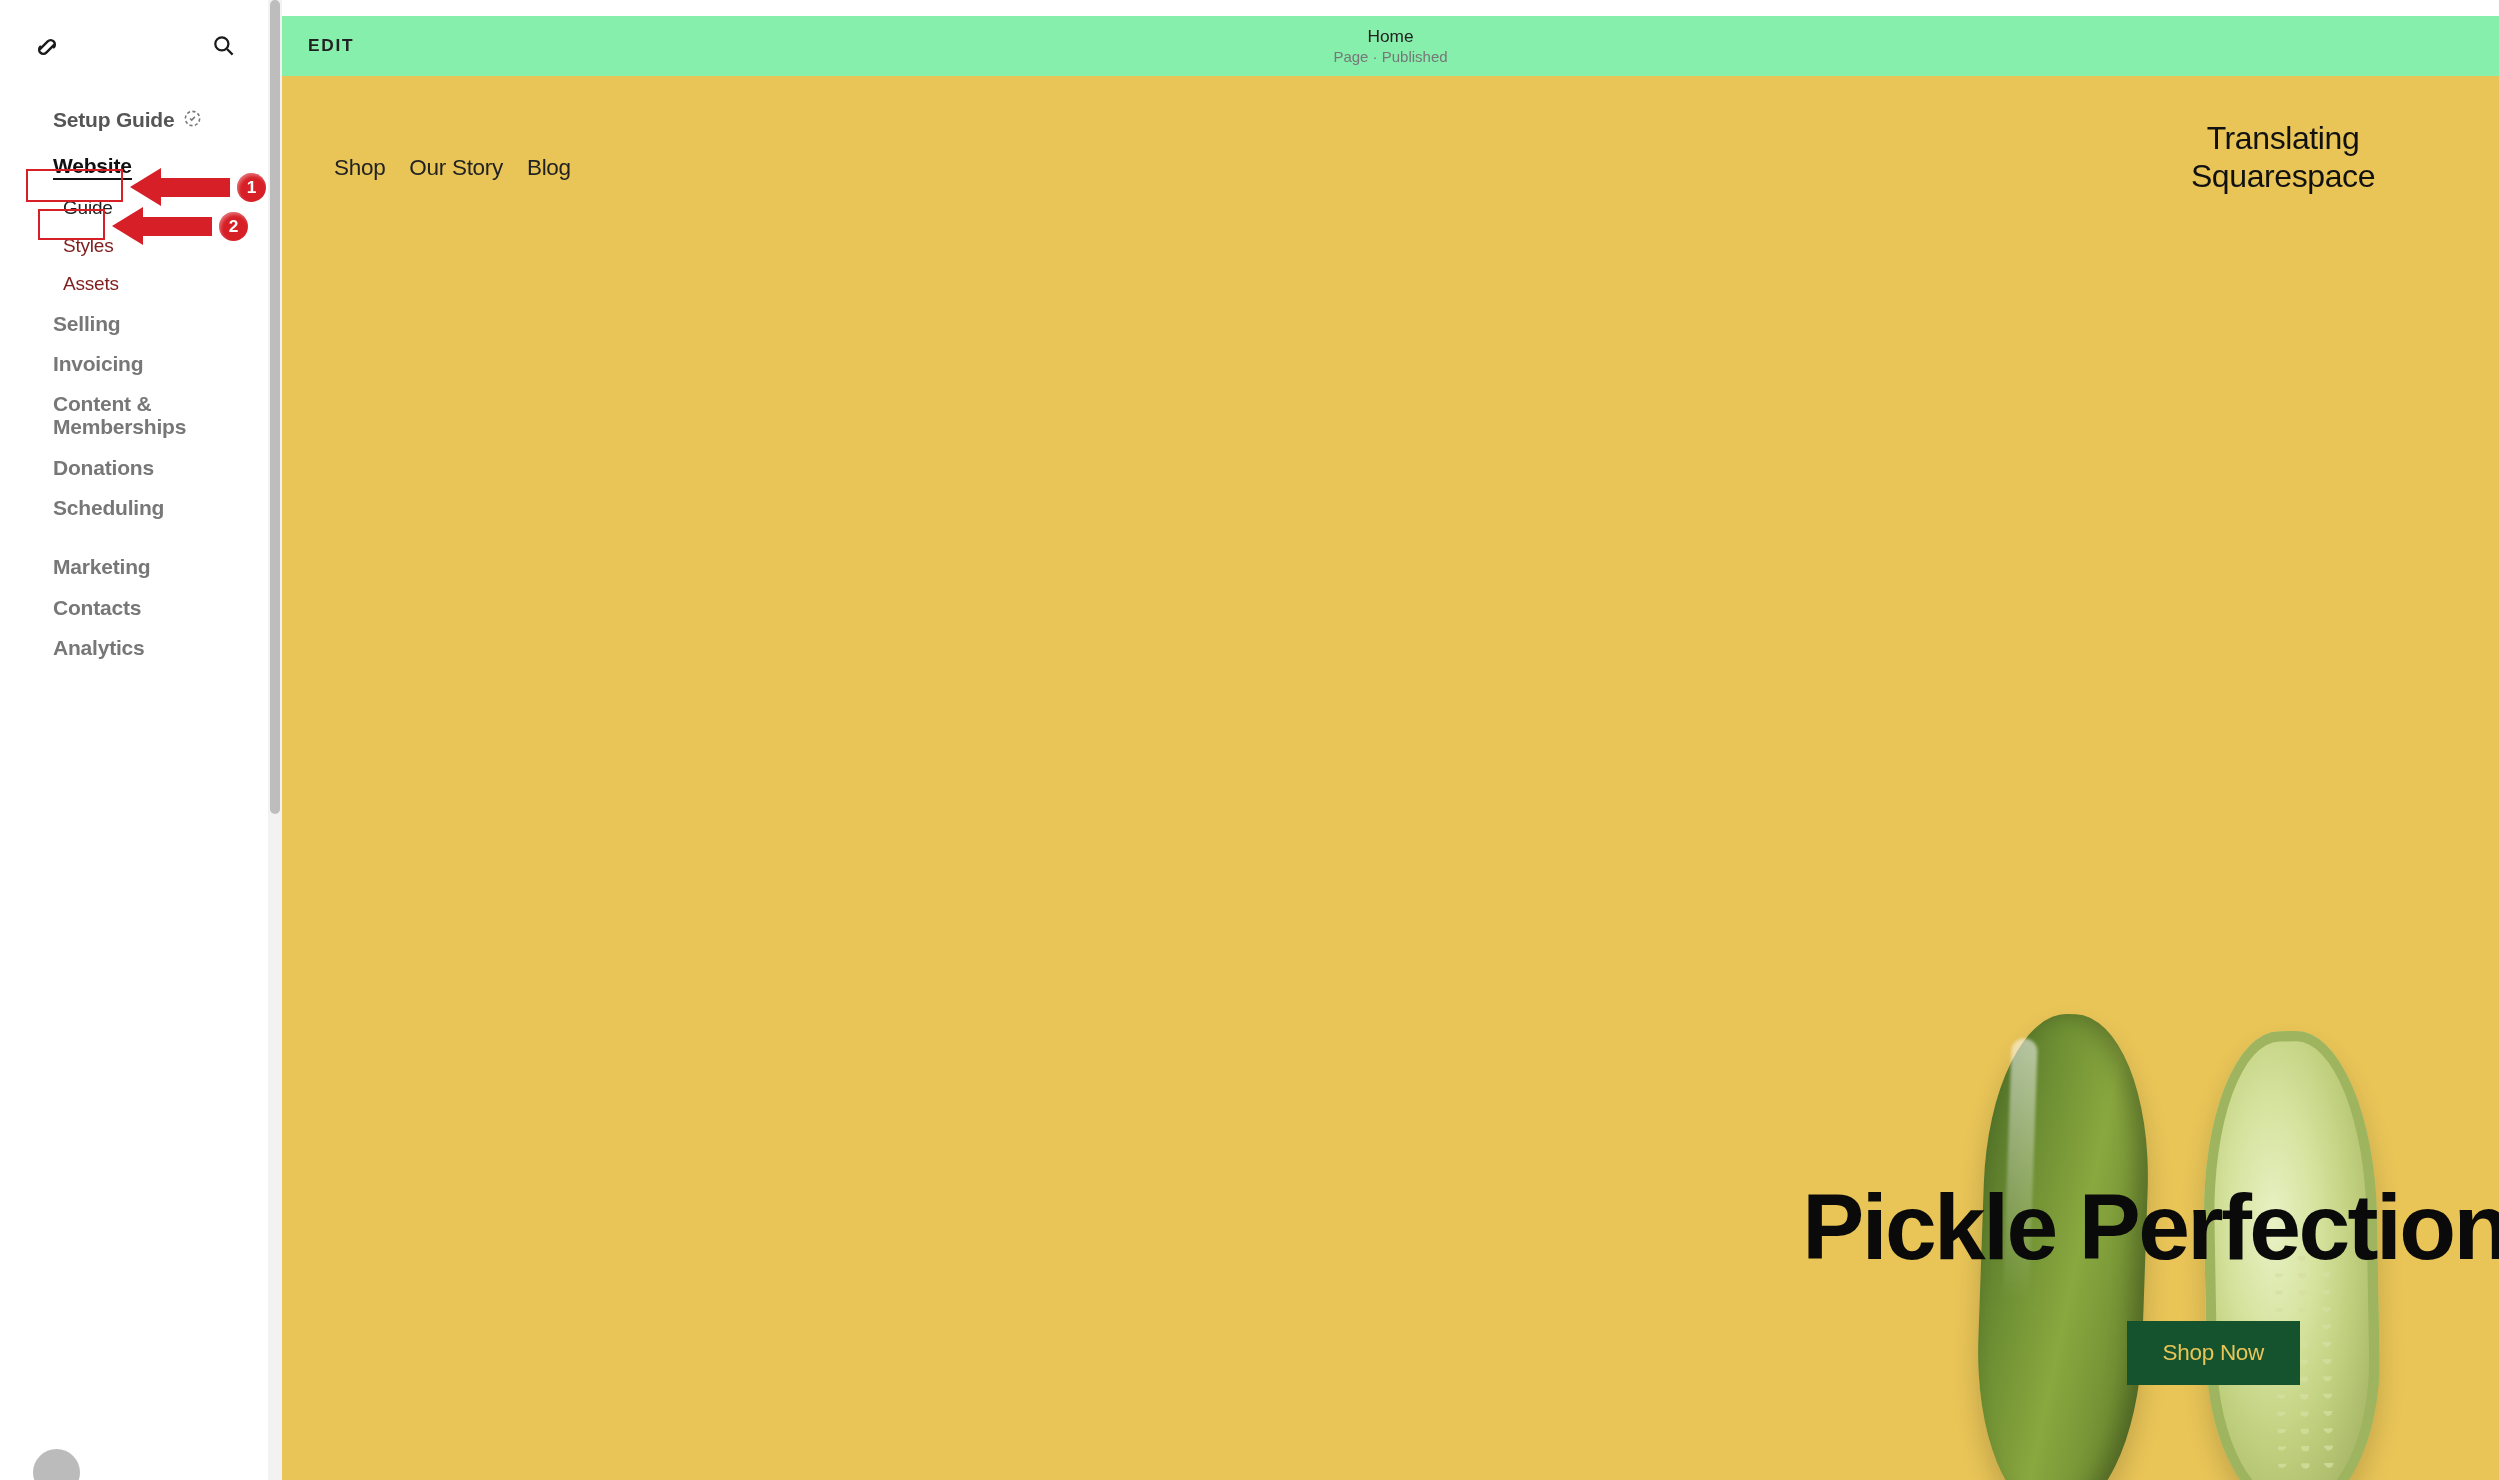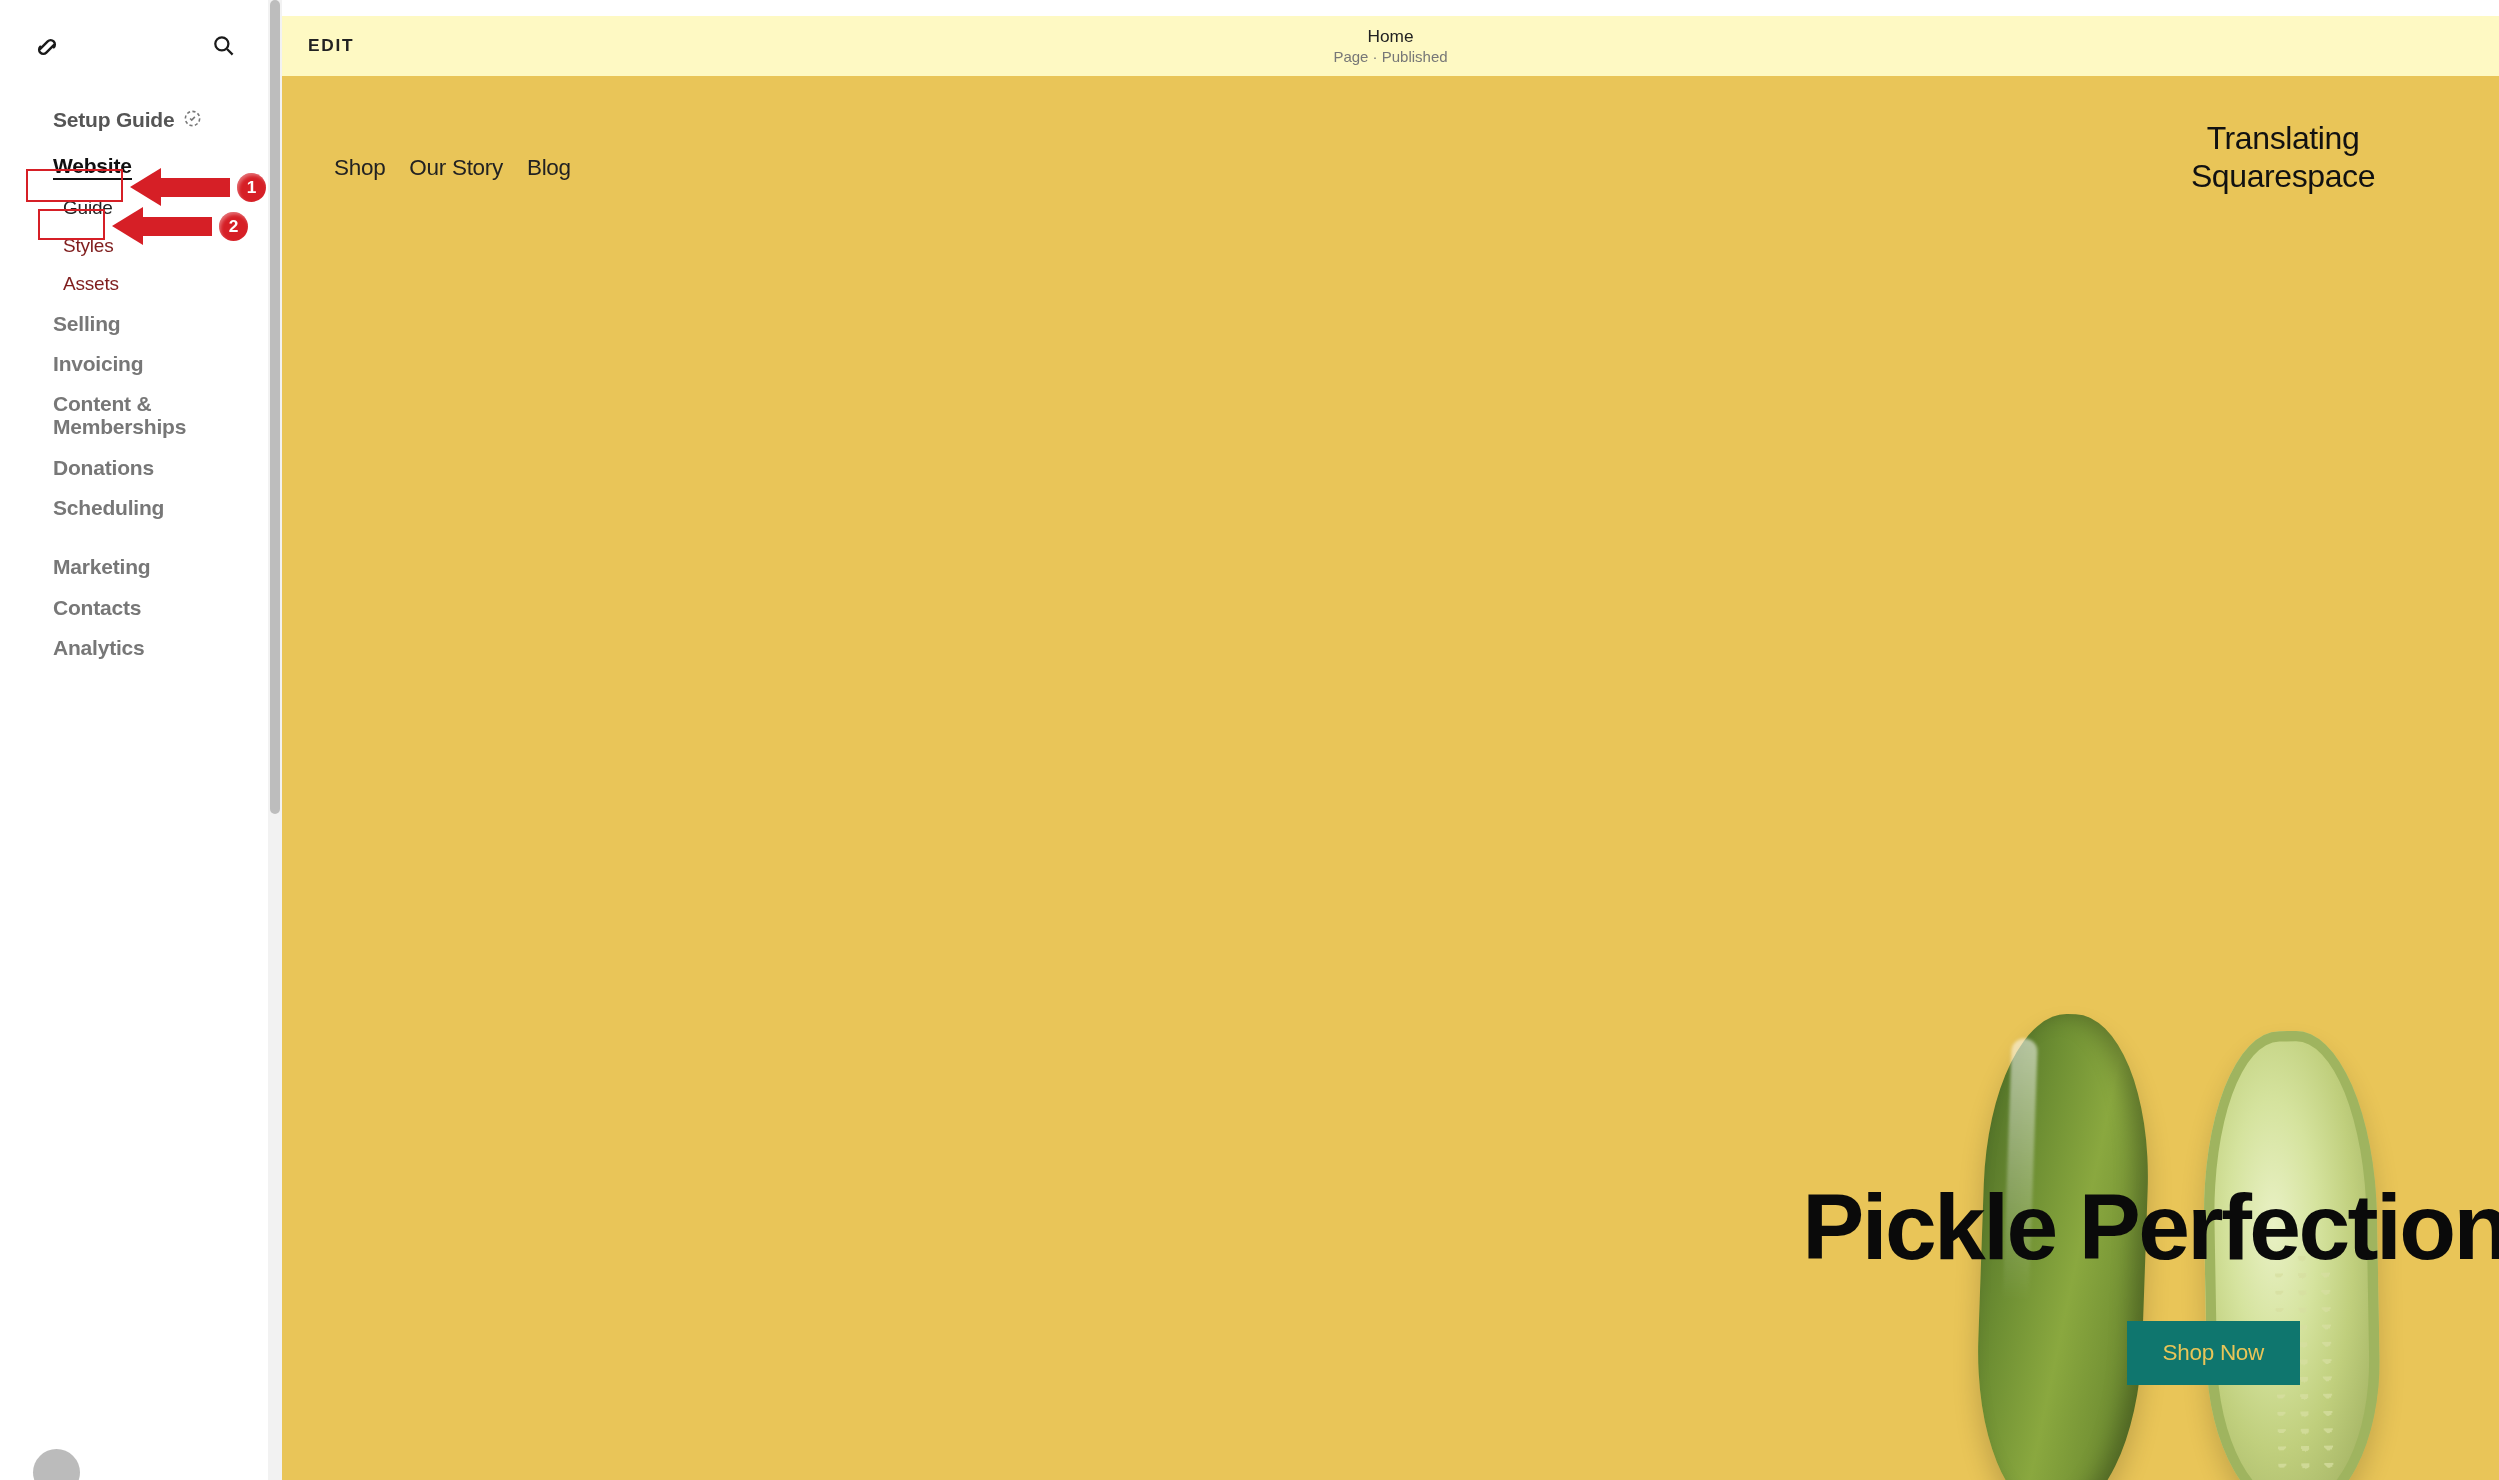--- a/index.html
+++ b/index.html
@@ -33,34 +33,34 @@
   .arrow-head { width:0; height:0; border-top:19px solid transparent; border-bottom:19px solid transparent; border-right:31px solid #d61f26; }
   .arrow-badge { width:29px; height:29px; border-radius:50%; background:#d61f26; color:#fff; font-weight:700; font-size:17.3px; display:flex; align-items:center; justify-content:center; margin-left:7px; box-shadow: inset 1.7px 2.6px 3.5px rgba(255,255,255,0.35); }
 
   
   .scroll-track { width:14px; background:#f2f2f2; height:100%; position:relative; }
   .scroll-thumb { position:absolute; left:1.7px; right:1.7px; top:0; height:55%; background:#bdbdbd; border-radius:5.2px; }
 
   
   .main { flex:1; display:flex; flex-direction:column; height:100%; overflow:hidden; }
   .main-gap { height:15.6px; background:#fff; }
-  .preview-toolbar { height:60px; background:#fef9c3; display:flex; align-items:center; padding:0 26px; position:relative; }
+  .preview-toolbar { height:60px; background:#86efac; display:flex; align-items:center; padding:0 26px; position:relative; }
   .edit-btn { font-size:17.3px; font-weight:700; letter-spacing:1.7px; color:#222; background:none; border:none; cursor:pointer; }
   .toolbar-center { position:absolute; left:50%; transform:translateX(-50%); text-align:center; }
   .toolbar-title { font-size:17.3px; font-weight:500; color:#222; }
   .toolbar-sub { font-size:15px; color:#777; margin-top:1.7px; }
 
   
   .hero { flex:1; background:#e9c558; position:relative; overflow:hidden; }
   .hero-nav { position:absolute; top:79px; left:52px; display:flex; gap:24px; }
   .hero-nav a { font-size:22.5px; color:#222; text-decoration:none; font-weight:400; letter-spacing:-0.3px; }
   .hero-logo { position:absolute; top:43px; right:0; width:432px; text-align:center; }
   .hero-logo-line { font-size:32px; font-weight:400; color:#111; line-height:1.2; letter-spacing:-0.4px; }
   .hero-headline { position:absolute; bottom:199px; right:-8.6px; font-size:93px; font-weight:800; color:#0a0a0a; letter-spacing:-2.6px; white-space:nowrap; }
-  .hero-cta { position:absolute; bottom:95px; right:199px; background:#0f766e; color:#e9c558; font-size:22.5px; font-weight:500; padding:19px 36px; border:none; cursor:pointer; letter-spacing:-0.3px; }
+  .hero-cta { position:absolute; bottom:95px; right:199px; background:#14532d; color:#e9c558; font-size:22.5px; font-weight:500; padding:19px 36px; border:none; cursor:pointer; letter-spacing:-0.3px; }
 
   
   .pickle-group { position:absolute; bottom:-52px; right:121px; width:397px; height:622px; }
   .pickle { position:absolute; border-radius:78px/173px; }
   .pickle.whole {
     left:0; top:104px; width:164px; height:501px;
     background: linear-gradient(100deg,#4b6b25 0%, #6e8f33 30%, #8aa83f 55%, #5f7d2a 100%);
     transform:rotate(2deg);
     box-shadow: inset -12px 0 21px rgba(0,0,0,0.25), 0 15.6px 26px rgba(0,0,0,0.18);
   }

